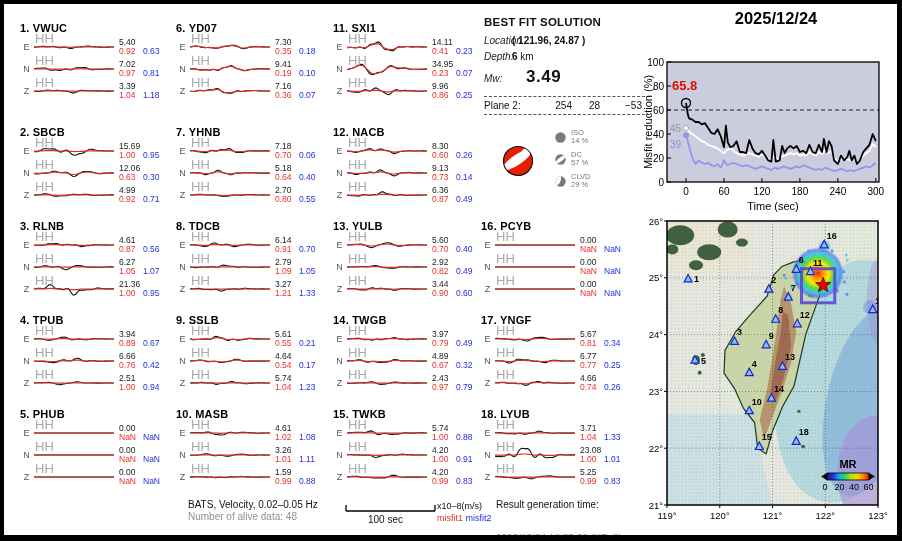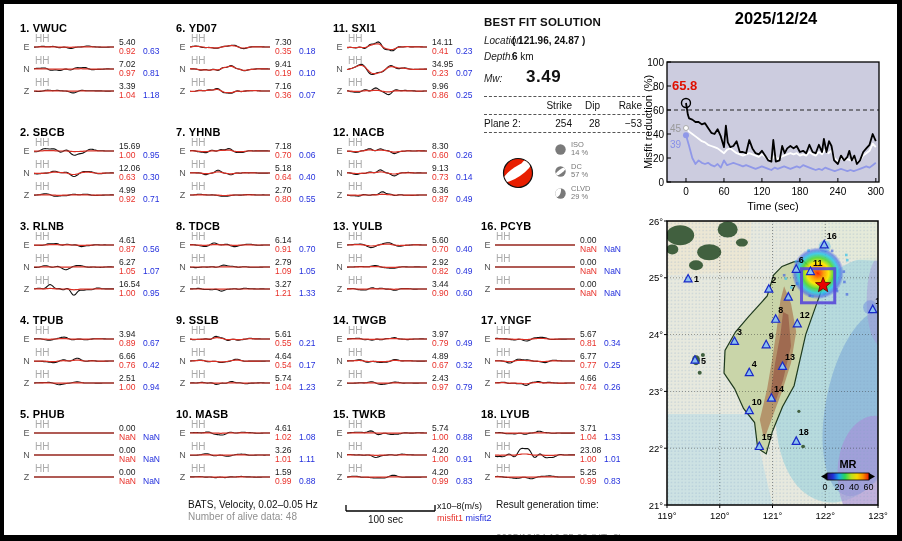--- a/index.html
+++ b/index.html
@@ -4,38 +4,38 @@
 <style>
   html,body{margin:0;padding:0;background:#fff;font-family:"Liberation Sans","DejaVu Sans",sans-serif;}
   .frame{position:relative;width:902px;height:541px;background:#fff;overflow:hidden;}
   .borderframe{position:absolute;inset:0;border:4px solid #000;border-right-width:5px;border-bottom-width:6px;z-index:60;pointer-events:none;}
   
   .st-block{position:absolute;width:154px;}
   .st-head{font-size:11px;font-weight:bold;color:#000;letter-spacing:0.2px;margin-bottom:2px;}
   .wrow{display:flex;align-items:center;height:22px;}
   .comp{width:13px;font-size:9px;color:#555;text-align:center;flex:0 0 13px;}
   .tracewrap{position:relative;width:82px;height:20px;flex:0 0 82px;}
-  .hh{position:absolute;top:-2px;left:2px;font-size:10px;color:#aaa;line-height:7px;}
+  .hh{position:absolute;top:-2px;left:2px;font-size:13px;color:#aaa;line-height:7px;}
   .nums{margin-left:4px;font-size:8.5px;line-height:9px;white-space:nowrap;}
   .nval{color:#1a1a1a;}
   .nm1{color:#e8312a;display:inline-block;min-width:21px;}
   .nm2{color:#2430dd;display:inline-block;margin-left:3px;}
   
   .panel{position:absolute;left:484px;top:16px;width:166px;font-size:10px;color:#111;}
   .p-title{font-size:11.5px;font-weight:bold;margin-bottom:7px;letter-spacing:0.2px;}
   .p-row{display:flex;align-items:baseline;margin-bottom:5px;}
   .p-lbl{width:28px;color:#222;font-style:italic;}
   .bold{font-weight:bold;}
   .mw-val{font-size:17px;font-weight:bold;margin-left:14px;letter-spacing:0.5px;}
   .srow{display:grid;grid-template-columns:48px 40px 28px 42px;font-size:10px;padding:3px 0 3px 0;}
   .srow span{text-align:right;}
   .srow .rlab{text-align:left;}
   .dash-t{border-top:1px dashed #555;}
   .dash-b{border-bottom:1px dashed #555;}
-  .mech{display:flex;margin-top:8px;align-items:flex-start;}
+  .mech{display:flex;margin-top:14px;align-items:flex-start;}
   .legend{margin-left:14px;}
   .leg-item{display:flex;align-items:center;margin-bottom:6px;}
   .leg-txt{font-size:7.5px;color:#777;line-height:8px;margin-left:4px;}
   
   .datetime{position:absolute;left:676px;top:8px;width:200px;text-align:center;font-weight:bold;font-size:16.5px;line-height:20px;color:#000;}
   
   .ft{position:absolute;font-size:10px;color:#111;white-space:nowrap;}
   .gray{color:#909090;}
   .ft-small{font-size:8.5px;}
   .red{color:#e8312a;}
@@ -143,21 +143,21 @@
             <div><span class="nm1">1.05</span><span class="nm2">1.07</span></div>
           </div>
         </div>
         <div class="wrow">
           <span class="comp">Z</span>
           <div class="tracewrap"><span class="hh">HH</span><svg width="82" height="20">
               <path d="M1.0,9.8L2.3,9.7L3.5,9.5L4.8,9.3L6.0,9.2L7.3,9.3L8.5,9.5L9.8,9.7L11.0,9.6L12.3,9.1L13.5,8.0L14.8,6.8L16.0,5.8L17.3,5.6L18.5,6.1L19.8,7.2L21.0,8.4L22.3,9.2L23.5,9.6L24.8,9.6L26.0,9.6L27.3,9.9L28.5,10.4L29.8,10.7L31.0,10.6L32.3,10.1L33.5,9.5L34.8,9.5L36.0,10.4L37.3,12.2L38.5,14.2L39.8,15.8L41.0,16.2L42.3,15.5L43.5,14.1L44.8,12.6L46.0,11.6L47.3,11.2L48.5,11.2L49.8,11.2L51.0,11.1L52.3,10.9L53.5,10.7L54.8,10.6L56.0,10.6L57.3,10.8L58.5,10.8L59.8,10.5L61.0,10.0L62.3,9.5L63.5,9.1L64.8,9.0L66.0,9.1L67.3,9.3L68.5,9.6L69.8,9.8L71.0,9.8L72.3,9.9L73.5,9.9L74.8,9.9L76.0,9.9L77.3,9.9L78.5,9.9L79.8,9.9L81.0,9.9" fill="none" stroke="#111" stroke-width="1.1"></path>
               <path d="M1.0,10.0L2.3,9.9L3.5,9.9L4.8,9.9L6.0,9.9L7.3,9.9L8.5,9.9L9.8,9.9L11.0,9.9L12.3,9.8L13.5,9.7L14.8,9.6L16.0,9.5L17.3,9.4L18.5,9.5L19.8,9.6L21.0,9.7L22.3,9.8L23.5,9.9L24.8,9.9L26.0,10.0L27.3,10.0L28.5,10.0L29.8,10.0L31.0,10.0L32.3,10.0L33.5,10.0L34.8,10.1L36.0,10.2L37.3,10.4L38.5,10.6L39.8,10.7L41.0,10.8L42.3,10.7L43.5,10.6L44.8,10.5L46.0,10.3L47.3,10.2L48.5,10.2L49.8,10.2L51.0,10.1L52.3,10.1L53.5,10.1L54.8,10.1L56.0,10.1L57.3,10.1L58.5,10.1L59.8,10.0L61.0,10.0L62.3,9.9L63.5,9.9L64.8,9.9L66.0,9.9L67.3,9.9L68.5,9.9L69.8,10.0L71.0,10.0L72.3,10.0L73.5,10.0L74.8,10.0L76.0,10.0L77.3,10.0L78.5,10.0L79.8,10.0L81.0,10.0" fill="none" stroke="#d93025" stroke-width="1.2"></path>
             </svg></div>
           <div class="nums">
-            <div class="nval">16.54</div>
+            <div class="nval">21.36</div>
             <div><span class="nm1">1.00</span><span class="nm2">0.95</span></div>
           </div>
         </div>
       </div>
       <div class="st-block" style="left: 20px; top: 314px;">
         <div class="st-head">4.  TPUB</div>
         <div class="wrow">
           <span class="comp">E</span>
           <div class="tracewrap"><span class="hh">HH</span><svg width="82" height="20">
               <path d="M1.0,9.9L2.3,9.9L3.5,9.8L4.8,9.8L6.0,9.8L7.3,9.8L8.5,10.0L9.8,10.2L11.0,10.5L12.3,10.8L13.5,11.0L14.8,11.2L16.0,11.2L17.3,11.1L18.5,10.9L19.8,10.6L21.0,10.3L22.3,10.0L23.5,9.7L24.8,9.4L26.0,9.1L27.3,8.7L28.5,8.4L29.8,8.2L31.0,8.1L32.3,8.3L33.5,8.6L34.8,9.2L36.0,9.7L37.3,10.2L38.5,10.6L39.8,10.7L41.0,10.6L42.3,10.5L43.5,10.2L44.8,10.1L46.0,10.0L47.3,10.1L48.5,10.3L49.8,10.5L51.0,10.7L52.3,10.8L53.5,10.8L54.8,10.6L56.0,10.5L57.3,10.3L58.5,10.1L59.8,9.9L61.0,9.8L62.3,9.8L63.5,9.8L64.8,9.8L66.0,9.8L67.3,9.8L68.5,9.8L69.8,9.8L71.0,9.9L72.3,9.9L73.5,10.0L74.8,10.0L76.0,10.0L77.3,10.0L78.5,10.0L79.8,10.0L81.0,10.0" fill="none" stroke="#111" stroke-width="1.1"></path>
@@ -703,26 +703,20 @@
       <span class="p-lbl">Location</span>
       <span class="bold">( 121.96,  24.87 )</span>
     </div>
     <div class="p-row">
       <span class="p-lbl">Depth:</span>
       <span><b>6</b>&nbsp;<span>km</span></span>
     </div>
     <div class="p-row" style="margin-bottom:9px;">
       <span class="p-lbl">Mw:</span>
       <span class="mw-val">3.49</span>
-    </div>
-    <div class="srow dash-t">
-      <span class="rlab"></span>
-      <span>Strike</span>
-      <span>Dip</span>
-      <span>Rake</span>
     </div>
     <div class="srow dash-t dash-b">
       <span class="rlab">Plane 2:</span>
       <span>254</span>
       <span>28</span>
       <span>−53</span>
     </div>
     <div class="mech">
       <svg width="44" height="48" viewBox="-22 -24 44 48" style="margin-left:12px;margin-top:8px;">
         <clipPath id="bbclip">

